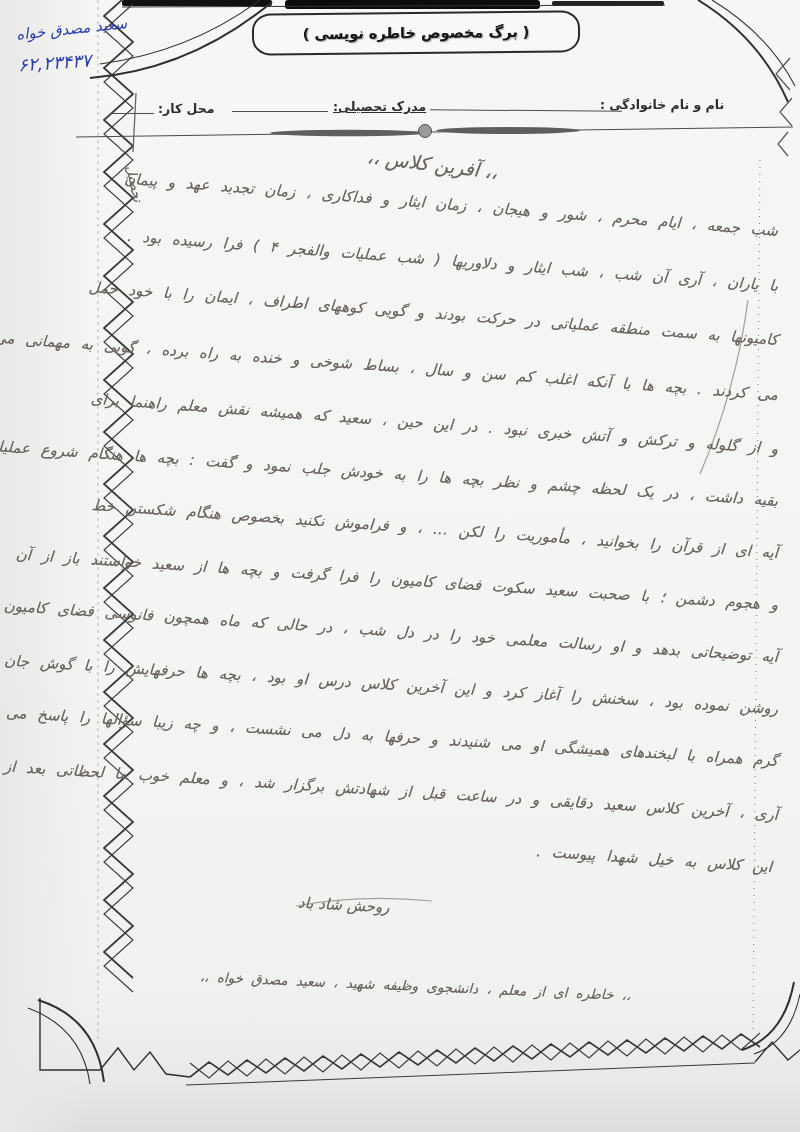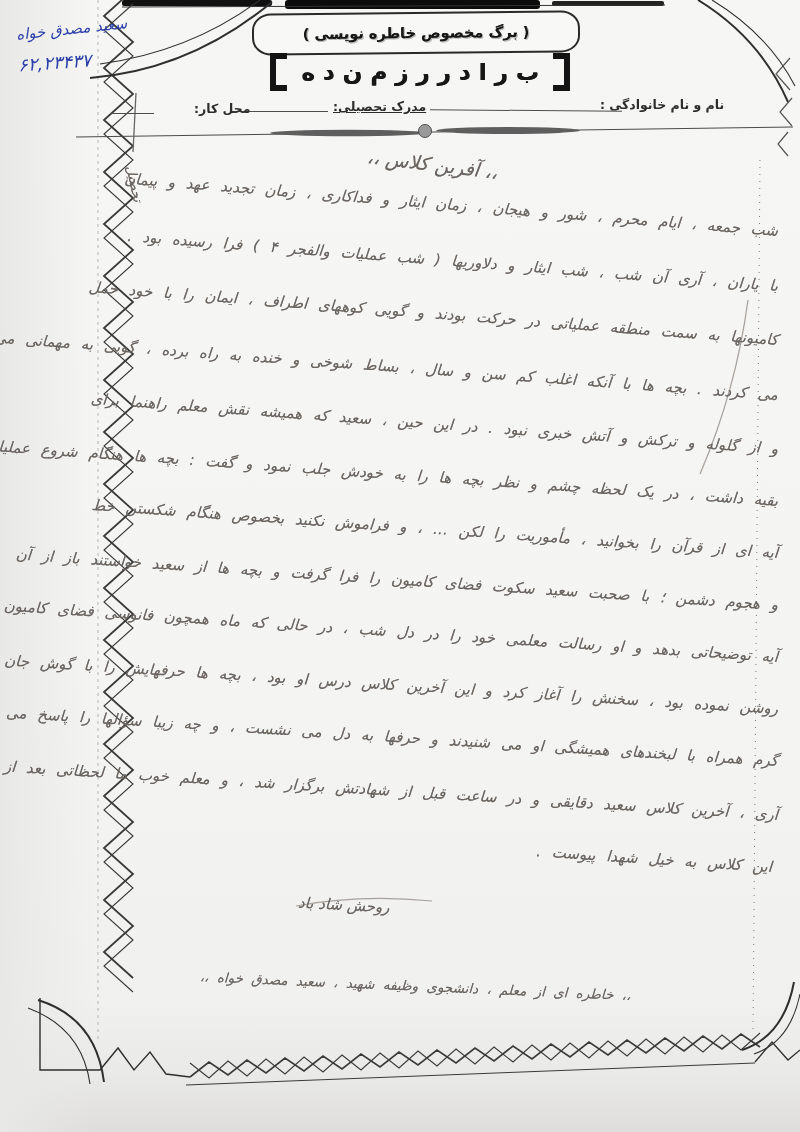--- a/index.html
+++ b/index.html
@@ -110,31 +110,26 @@
     </g>
   </svg>
 
   <div class="txt pen" style="left:16px;top:20px;font-size:15px;transform:rotate(-6deg);">سعید مصدق خواه</div>
   <div class="txt pen" style="left:18px;top:52px;font-size:18px;letter-spacing:2px;transform:rotate(-4deg);">۶۲,۲۳۴۳۷</div>
 
   <div class="txt bubble">
     <span>( برگ مخصوص خاطره نویسی )</span>
   </div>
 
-  <div class="txt main-title">
-    <span class="bracket left"></span>
-    <span class="ttl">ب ر ا د ر   ر ز م ن د ه</span>
-    <span class="bracket right"></span>
-  </div>
 
   <div class="txt form-label" style="left:600px;top:97px;">نام و نام خانوادگی :</div>
   <div class="rule" style="left:430px;top:110px;width:192px;transform:rotate(.4deg);"></div>
   <div class="txt form-label" style="left:333px;top:99px;text-decoration:underline;">مدرک تحصیلی:</div>
   <div class="rule" style="left:232px;top:111px;width:96px;"></div>
-  <div class="txt form-label" style="left:158px;top:101px;margin-left:36px;">محل کار:</div>
+  <div class="txt form-label" style="left:158px;top:101px;">محل کار:</div>
   <div class="rule" style="left:110px;top:113px;width:44px;"></div>
 
   <div class="txt hw" style="left:138px;top:164px;font-size:13px;transform:rotate(78deg);transform-origin:0 0;">تحصیل</div>
 
   <div class="txt hw" style="left:318px;top:150px;width:180px;font-size:19px;transform:rotate(7deg);">،، آفرین کلاس ،،</div>
 
   <div class="hw hw-line" style="top:222px;transform:rotate(4.6deg);">شب جمعه ، ایام محرم ، شور و هیجان ، زمان ایثار و فداکاری ، زمان تجدید عهد و پیمان</div>
   <div class="hw hw-line" style="top:277px;transform:rotate(4.4deg);">با یاران ، آری آن شب ، شب ایثار و دلاوریها ( شب عملیات والفجر ۴ ) فرا رسیده بود .</div>
   <div class="hw hw-line" style="top:331px;transform:rotate(4.4deg);">کامیونها به سمت منطقه عملیاتی در حرکت بودند و گویی کوههای اطراف ، ایمان را با خود حمل</div>
   <div class="hw hw-line" style="top:386px;transform:rotate(4.2deg);">می کردند . بچه ها با آنکه اغلب کم سن و سال ، بساط شوخی و خنده به راه برده ، گویی به مهمانی می روند</div>

